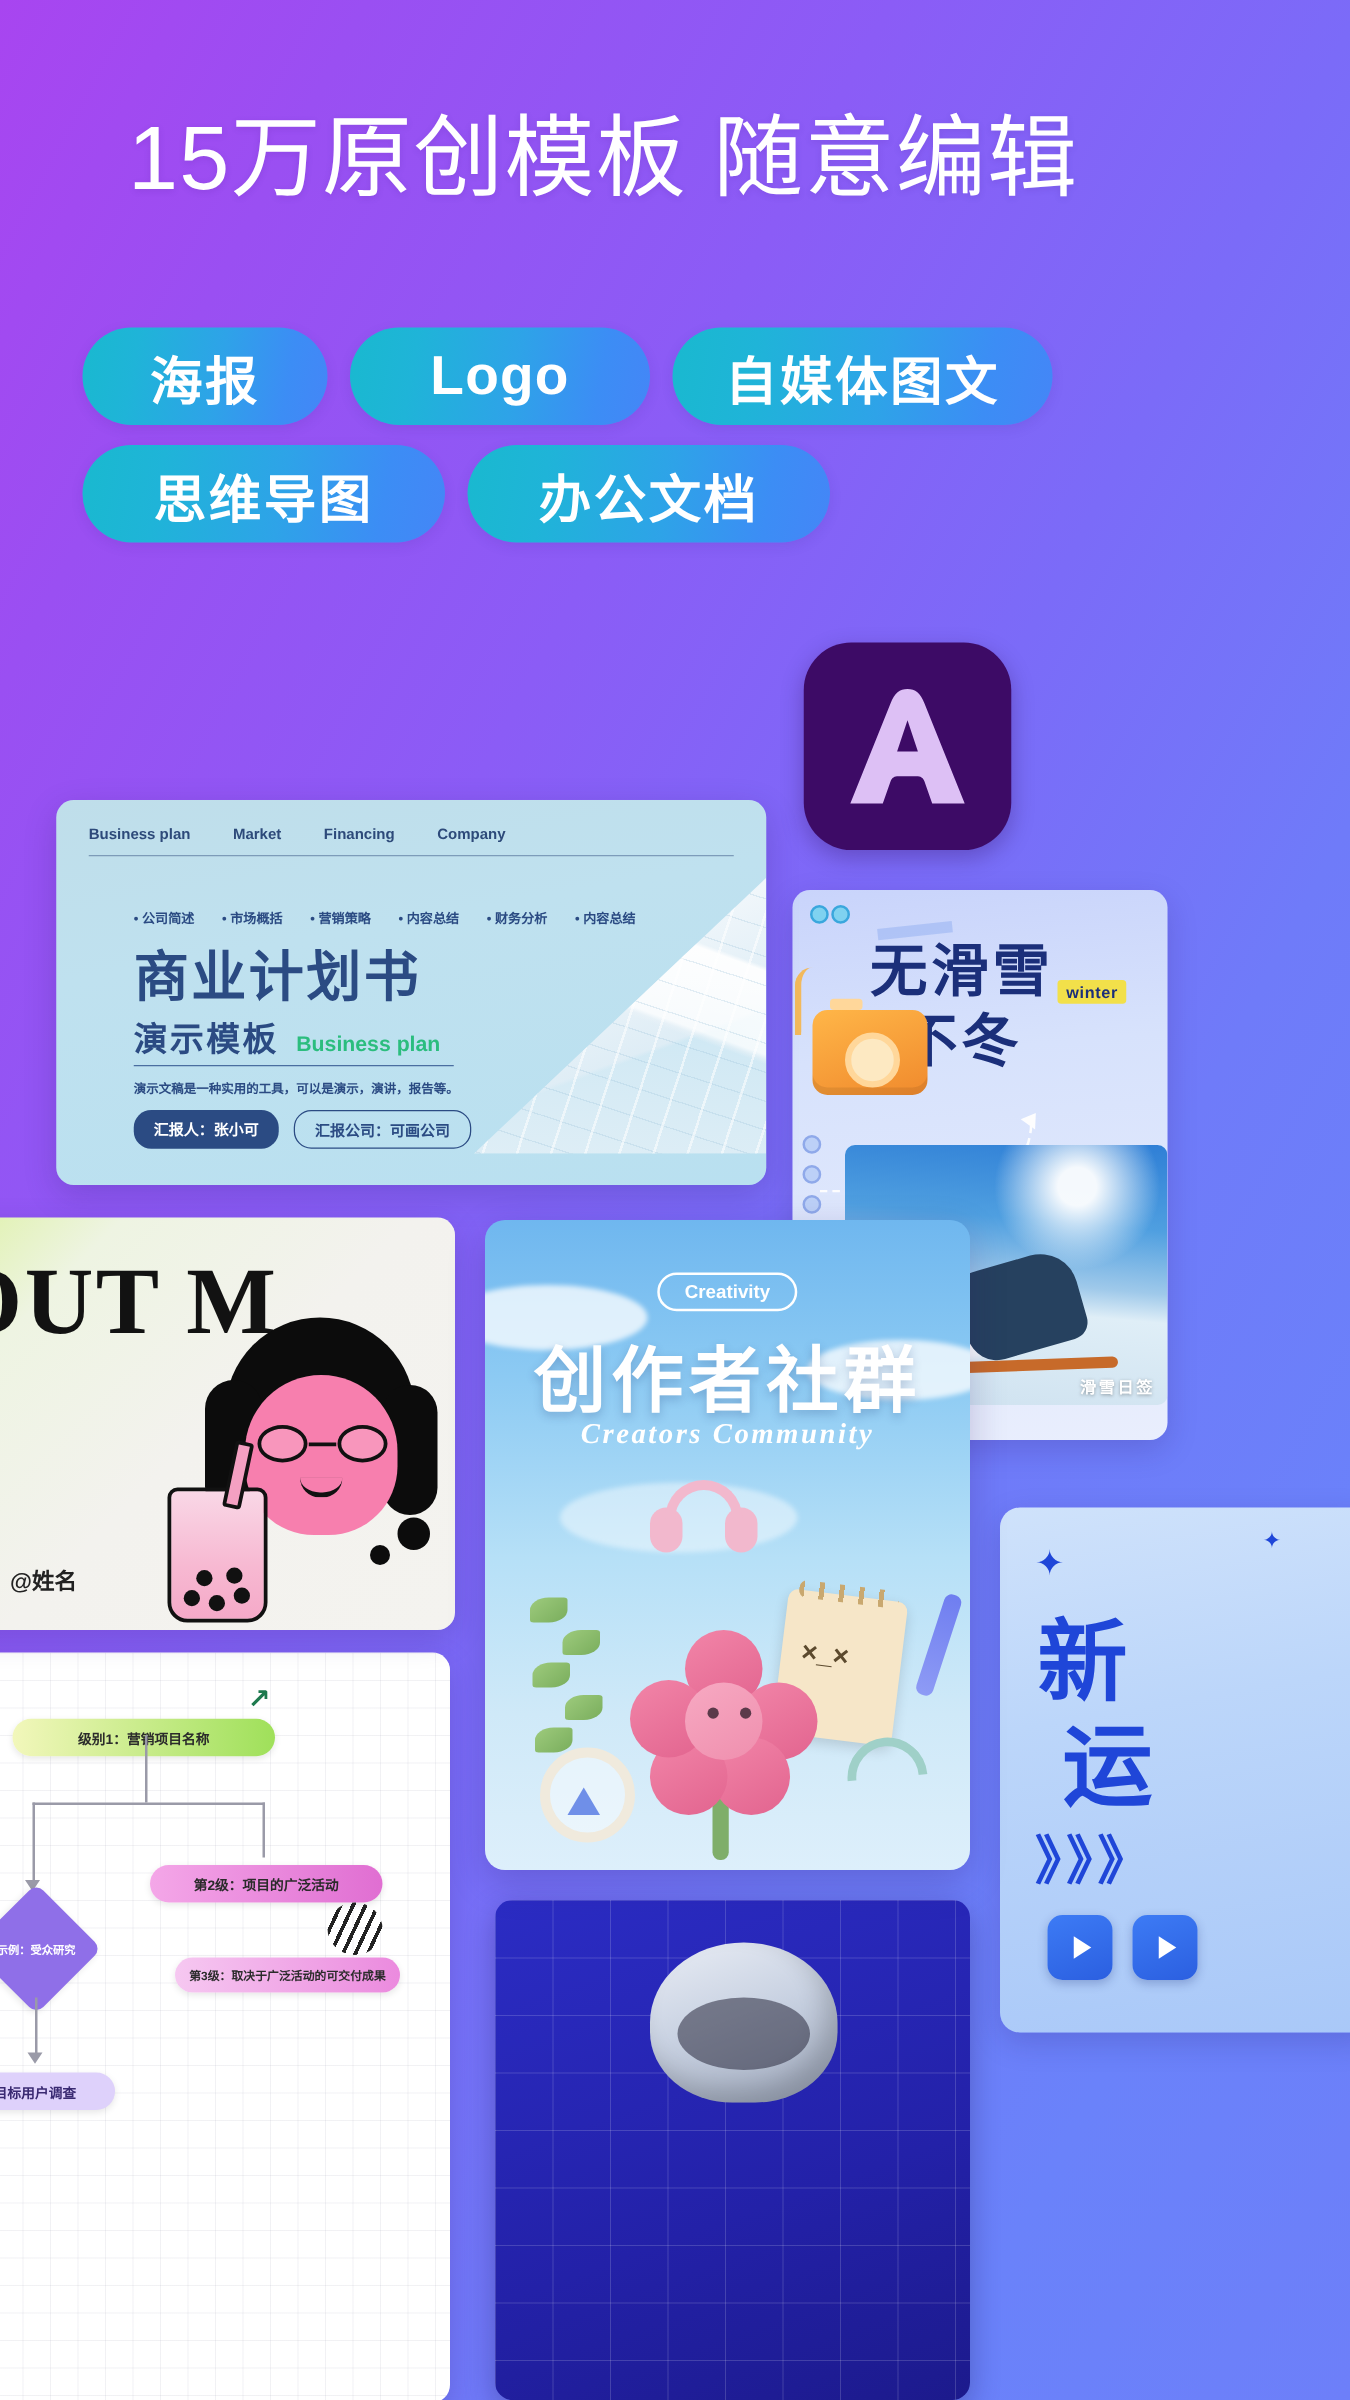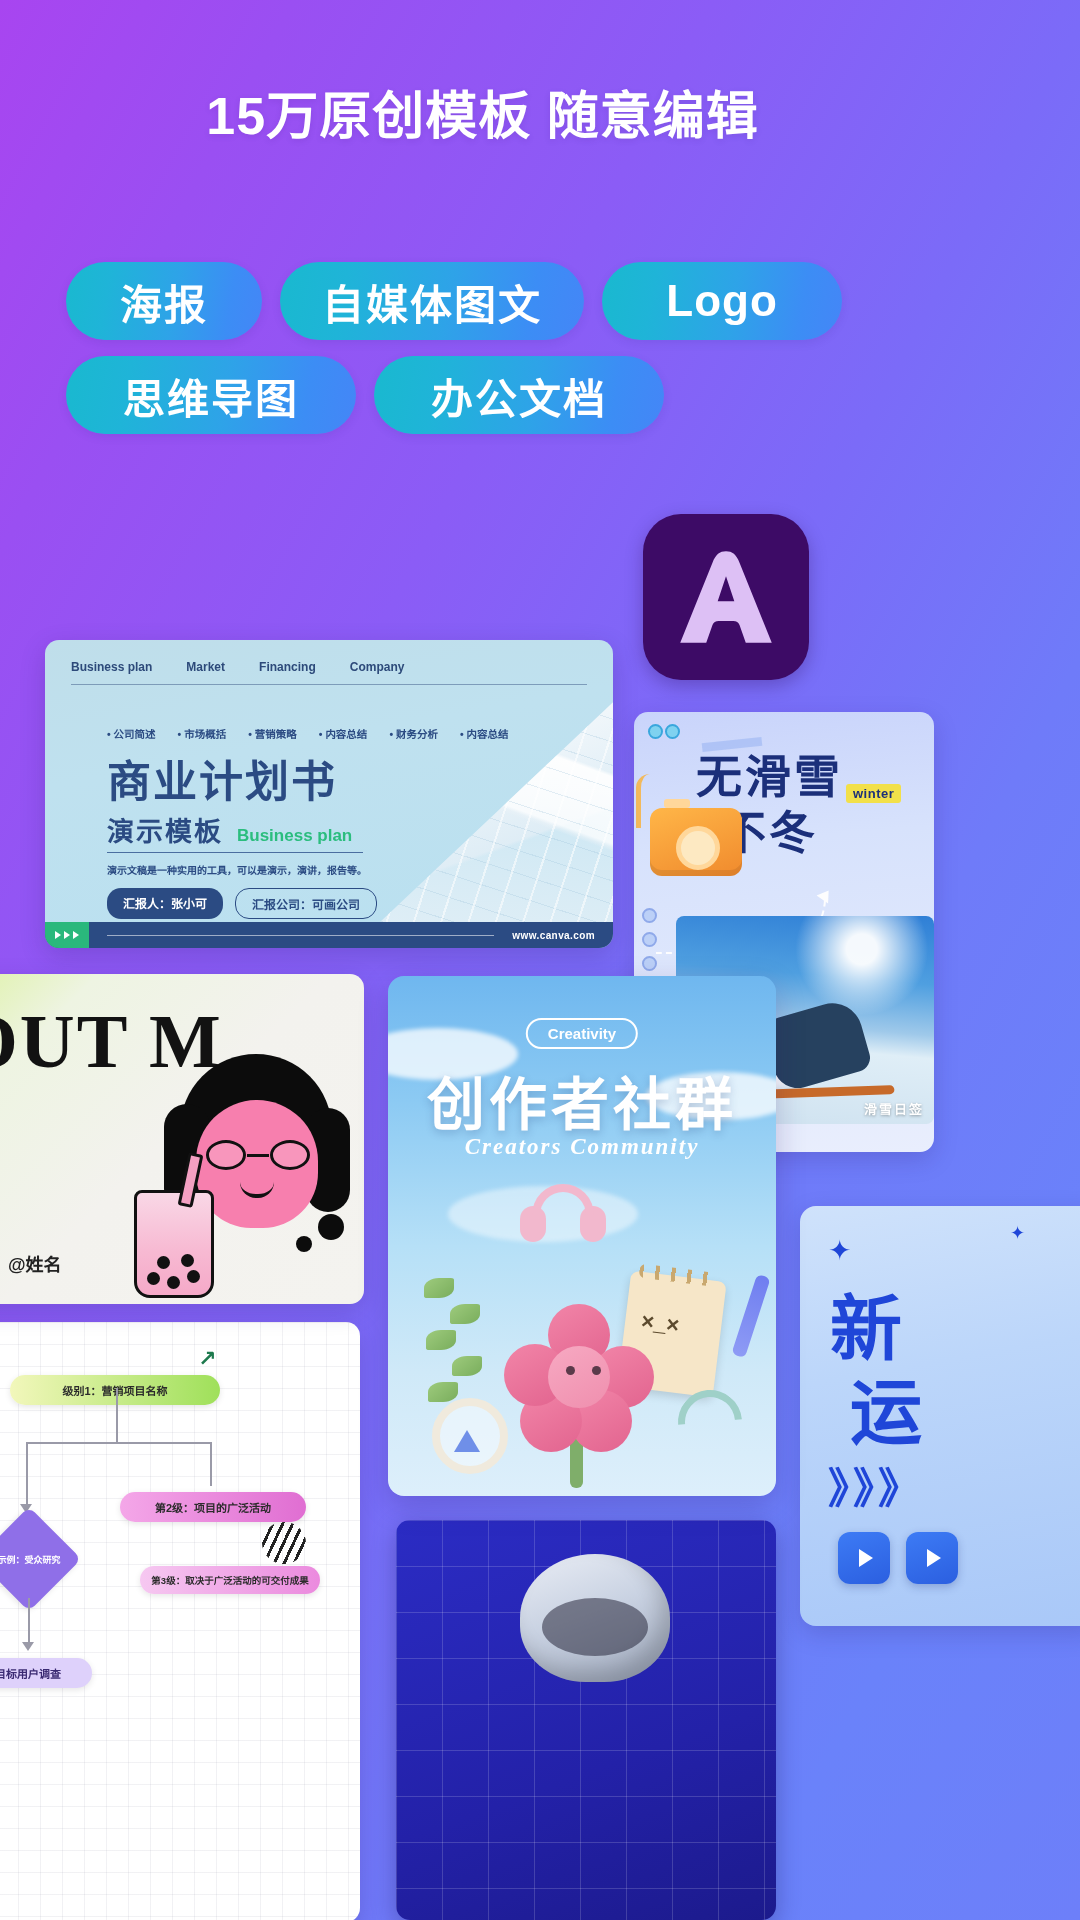--- a/index.html
+++ b/index.html
@@ -14,22 +14,22 @@
     background: linear-gradient(118deg, #a845f0 0%, #9a4ff2 14%, #8b5cf6 34%, #7b6bf8 52%, #6f7bf9 68%, #6a82fa 84%, #6d7ff9 100%);
     overflow: hidden;
   }
 
   
   .headline {
     position: absolute;
     top: 88px; left: 0; width: 965px;
     text-align: center;
     color: #ffffff;
-    font-size: 52px;
-    font-weight: 700;
+    font-size: 72px;
+    font-weight: 400;
     letter-spacing: 1px;
     line-height: 1.1;
     white-space: nowrap;
     text-shadow: 0 2px 6px rgba(60,20,120,.12);
   }
 
   
   .pill-rows {
     position: absolute;
     top: 262px; left: 66px;
@@ -501,22 +501,22 @@
 </head>
 <body>
 
 <div id="stage">
 
   <div class="headline">15万原创模板 随意编辑</div>
 
   <div class="pill-rows">
     <div class="pill-row">
       <div class="pill w1">海报</div>
+      <div class="pill w3 logo">Logo</div>
       <div class="pill w2">自媒体图文</div>
-      <div class="pill w3 logo">Logo</div>
     </div>
     <div class="pill-row">
       <div class="pill w2">思维导图</div>
       <div class="pill w2">办公文档</div>
     </div>
   </div>
 
   <div class="app-icon">
     <svg viewBox="0 0 100 100">
       <path d="M50 6 C44 6 40 9 37 17 L6 94 L31 94 L37 77 C38 74 40 73 43 73 L57 73 C60 73 62 74 63 77 L69 94 L94 94 L63 17 C60 9 56 6 50 6 Z M50 30 L58 54 L42 54 Z" fill="#ddc0f5"></path>
@@ -550,29 +550,20 @@
     </div>
 
     <div class="bp-rule"></div>
     <div class="bp-desc">演示文稿是一种实用的工具，可以是演示，演讲，报告等。</div>
 
     <div class="bp-badges">
       <div class="bp-badge solid">汇报人：张小可</div>
       <div class="bp-badge outline">汇报公司：可画公司</div>
     </div>
 
-    <div class="bp-footer">
-      <div class="bp-play">
-          <i></i>
-          <i></i>
-          <i></i>
-        </div>
-      <div class="bp-footer-line"></div>
-      <div class="bp-url">www.canva.com</div>
-    </div>
   </div>
 
   <div class="card ski-card">
     <div class="ski-sun">
         <span></span>
         <span></span>
       </div>
     <div class="ski-tape"></div>
     <div class="ski-title">无滑雪</div>
     <div class="ski-win">winter</div>

